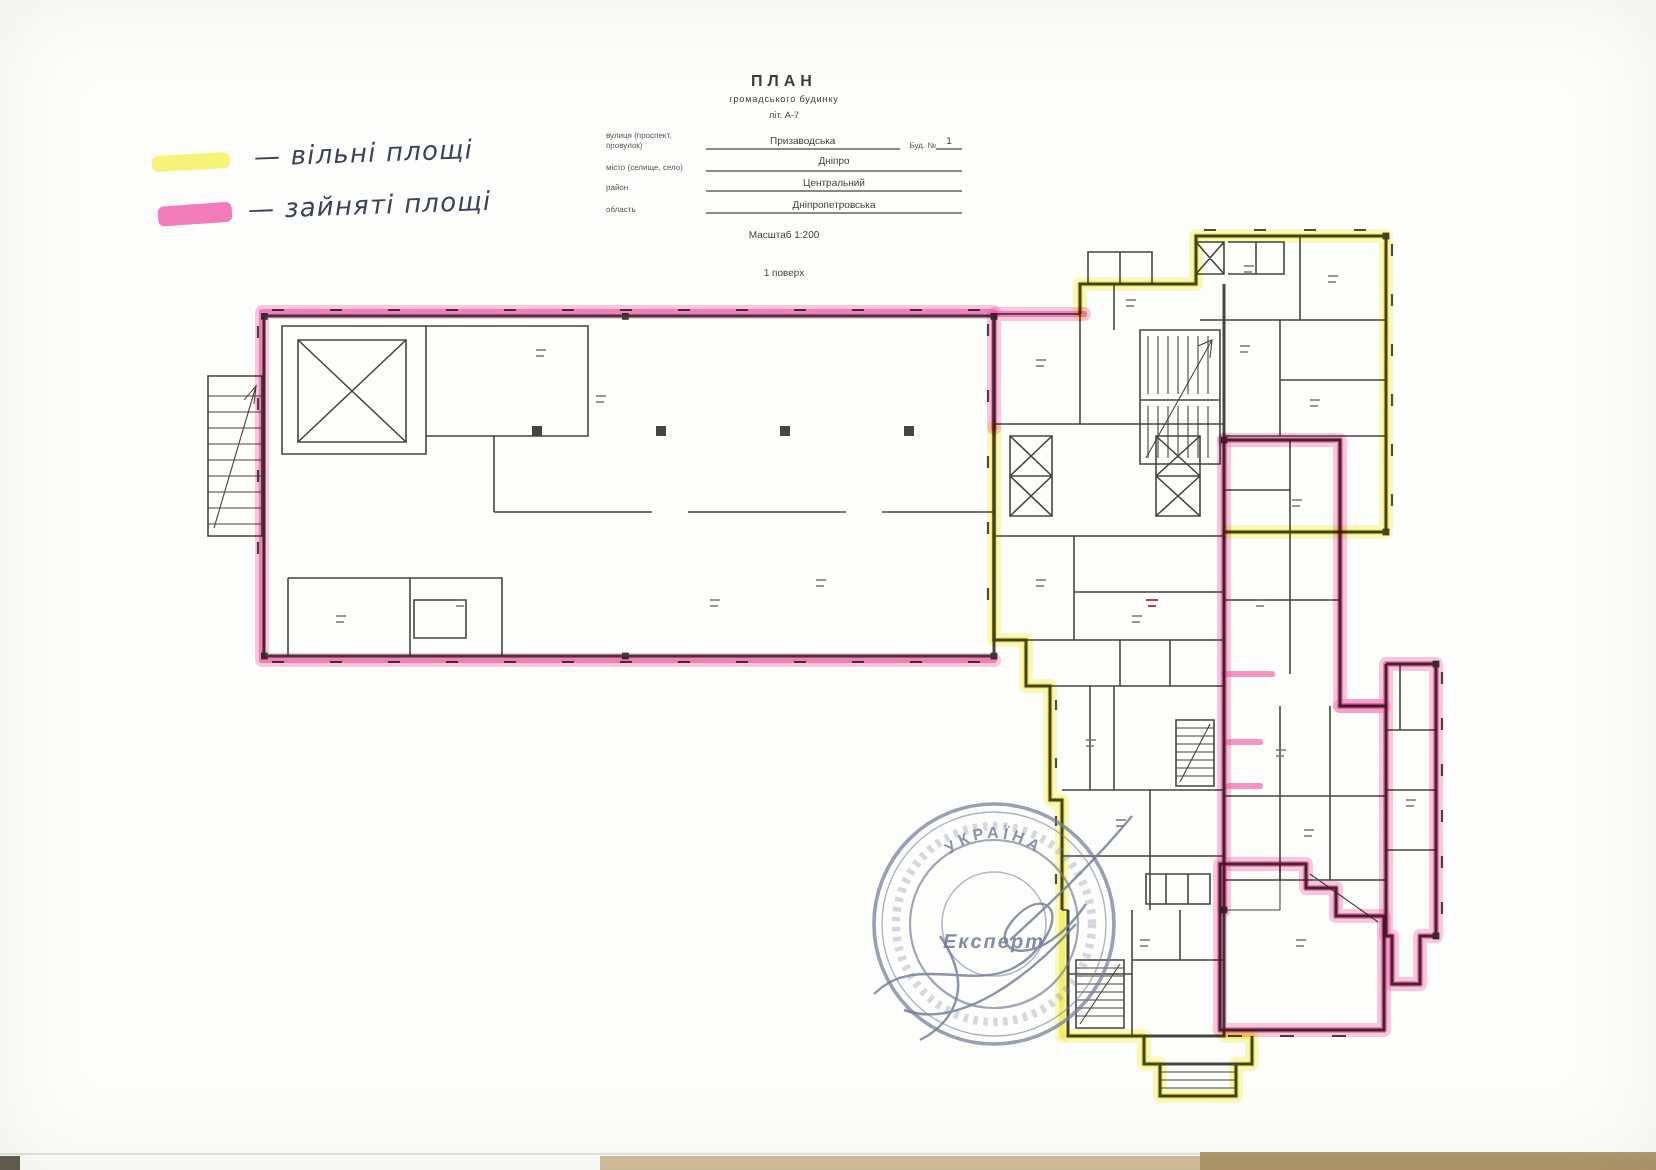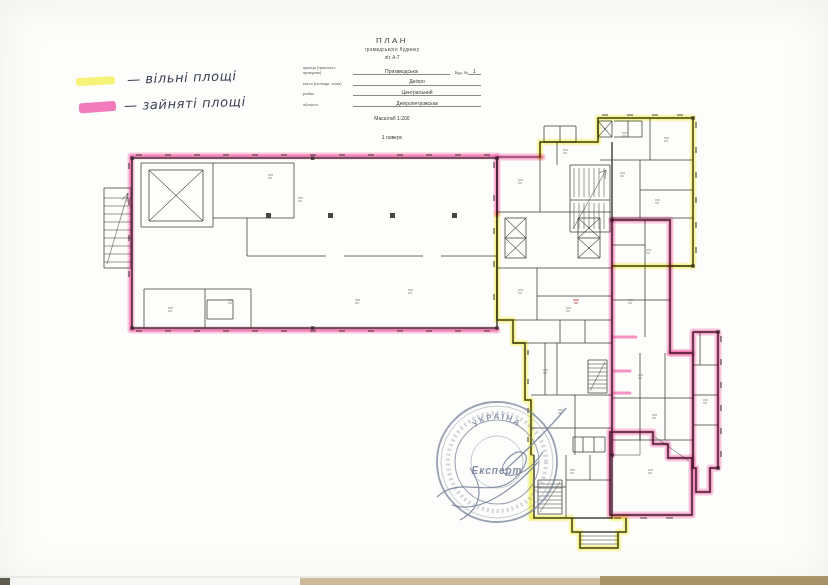--- a/index.html
+++ b/index.html
@@ -11,21 +11,21 @@
     box-shadow:inset 0 0 45px rgba(120,115,100,.10);}
   
   .legend-label{
     position:absolute;font-family:"DejaVu Sans",sans-serif;font-style:italic;
     font-size:13px;color:#3b4252;letter-spacing:.6px;transform:rotate(-2deg);
     white-space:nowrap;
   }
   .swatch{position:absolute;}
   
   .tb{position:absolute;left:303px;top:36px;width:178px;color:#3c3c38;}
-  .tb-title{font-size:8px;font-weight:normal;letter-spacing:2.5px;text-align:center;}
+  .tb-title{font-size:8px;font-weight:bold;letter-spacing:2.5px;text-align:center;}
   .tb-sub{font-size:4.6px;text-align:center;margin-top:2px;letter-spacing:.4px;}
   .tb-des{font-size:4.6px;text-align:center;margin-top:3px;}
   .tb-rows{margin-top:5px;}
   .tb-row{display:flex;align-items:flex-end;margin-top:3.2px;}
   .tb-label{font-size:4px;color:#555;width:50px;flex:none;}
   .tb-value{flex:1;font-size:5px;text-align:center;border-bottom:.5px solid #8a8a84;
     padding-bottom:.5px;min-height:6px;}
   .tb-rlabel{font-size:4px;color:#555;margin-left:5px;flex:none;}
   .tb-rvalue{width:13px;font-size:5px;text-align:center;border-bottom:.5px solid #8a8a84;flex:none;}
   .tb-scale{font-size:5px;text-align:center;margin-top:8px;}

